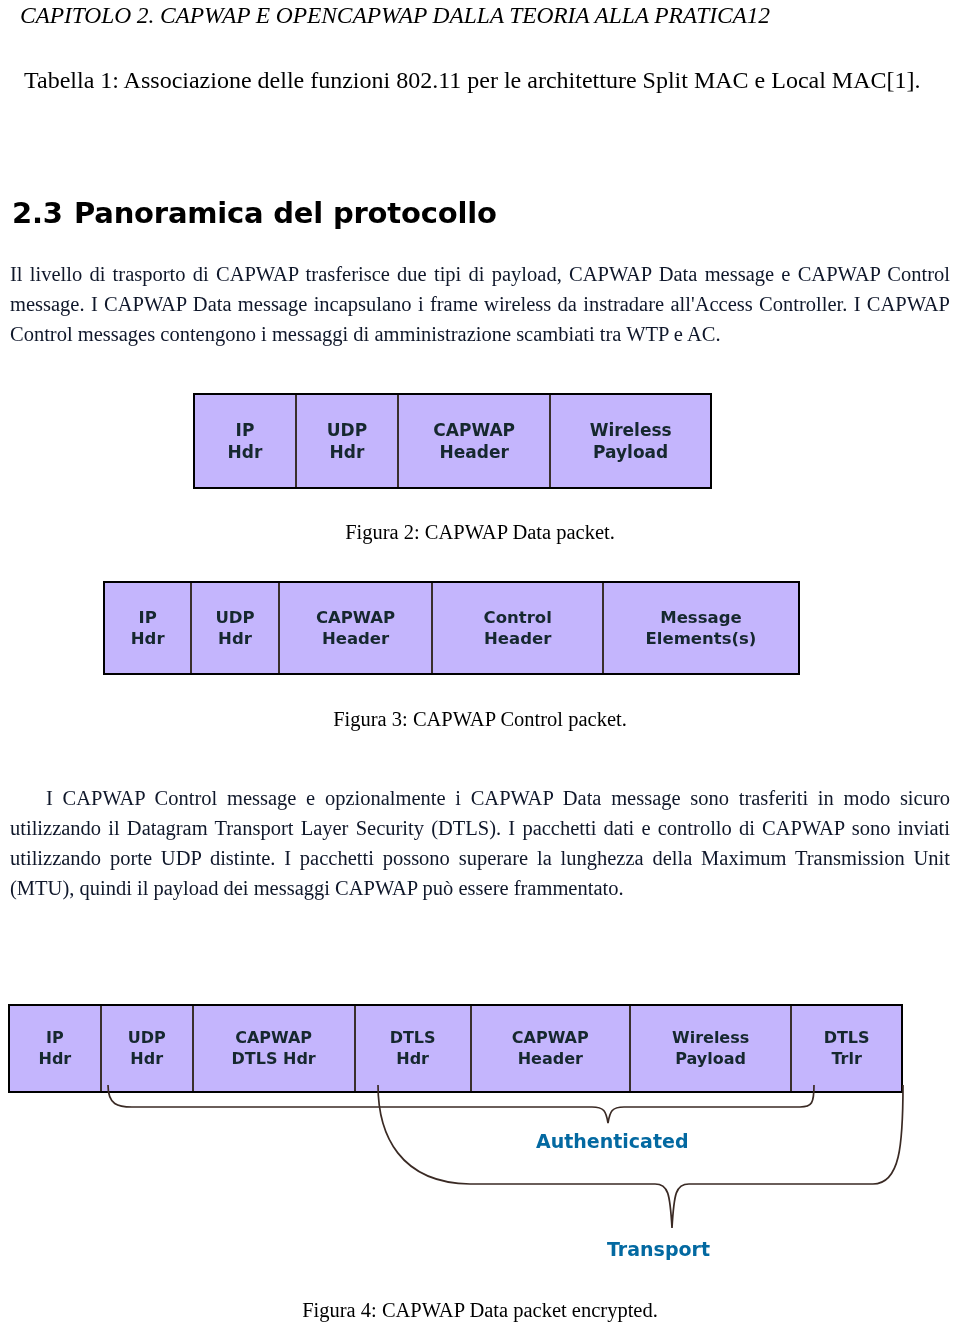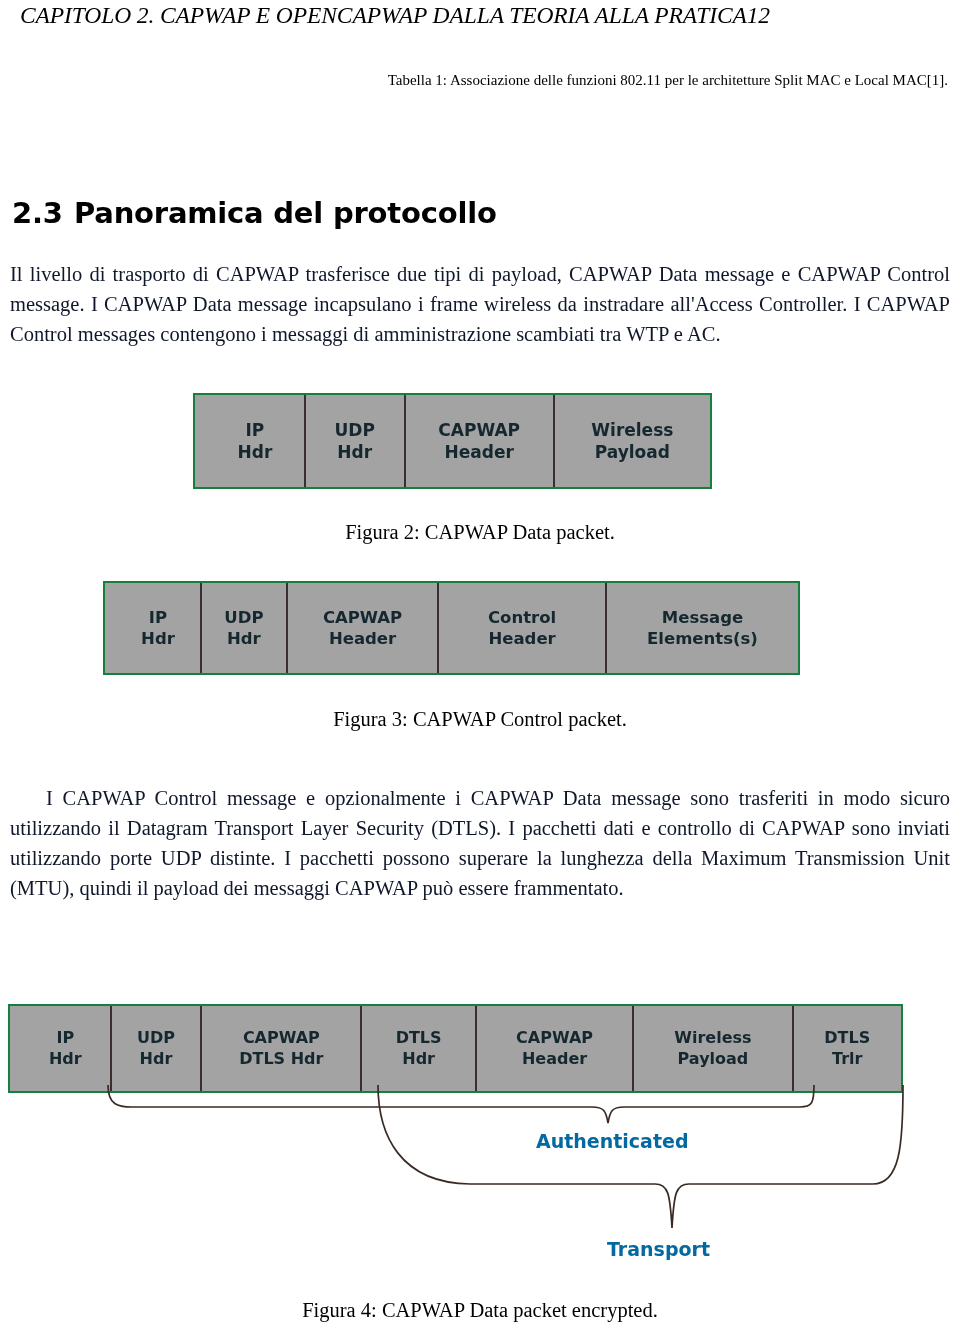--- a/index.html
+++ b/index.html
@@ -27,25 +27,25 @@
     font-size: 23.5px;
     letter-spacing: -0.1px;
     white-space: nowrap;
     padding-left: 20px;
     box-sizing: border-box;
   }
 
   
   .table-caption {
     position: absolute;
-    left: 12px;
+    left: 24px;
     top: 64px;
     width: 936px;
-    text-align: right;
-    font-size: 15px;
+    text-align: left;
+    font-size: 24px;
     line-height: 33px;
   }
 
   
   .section-heading {
     position: absolute;
     left: 12px;
     top: 172px;
     width: 936px;
     font-size: 29px;
@@ -88,23 +88,22 @@
   }
   #cap-fig2 { left: 0; top: 521px; }
   #cap-fig3 { left: 0; top: 708px; }
   #cap-fig4 { left: 0; top: 1299px; }
 
   
   .packet {
     position: absolute;
     display: flex;
     box-sizing: border-box;
-    border: 2px solid #15803d;
-    background: #a3a3a3;
-    padding-left: 11px;
+    border: 2px solid #000000;
+    background: #c4b5fd;
   }
   .packet .cell {
     box-sizing: border-box;
     border-right: 2px solid #3a2f2c;
     display: flex;
     flex-direction: column;
     align-items: center;
     justify-content: center;
     font-family: "DejaVu Sans", "Liberation Sans", sans-serif;
     font-weight: bold;

